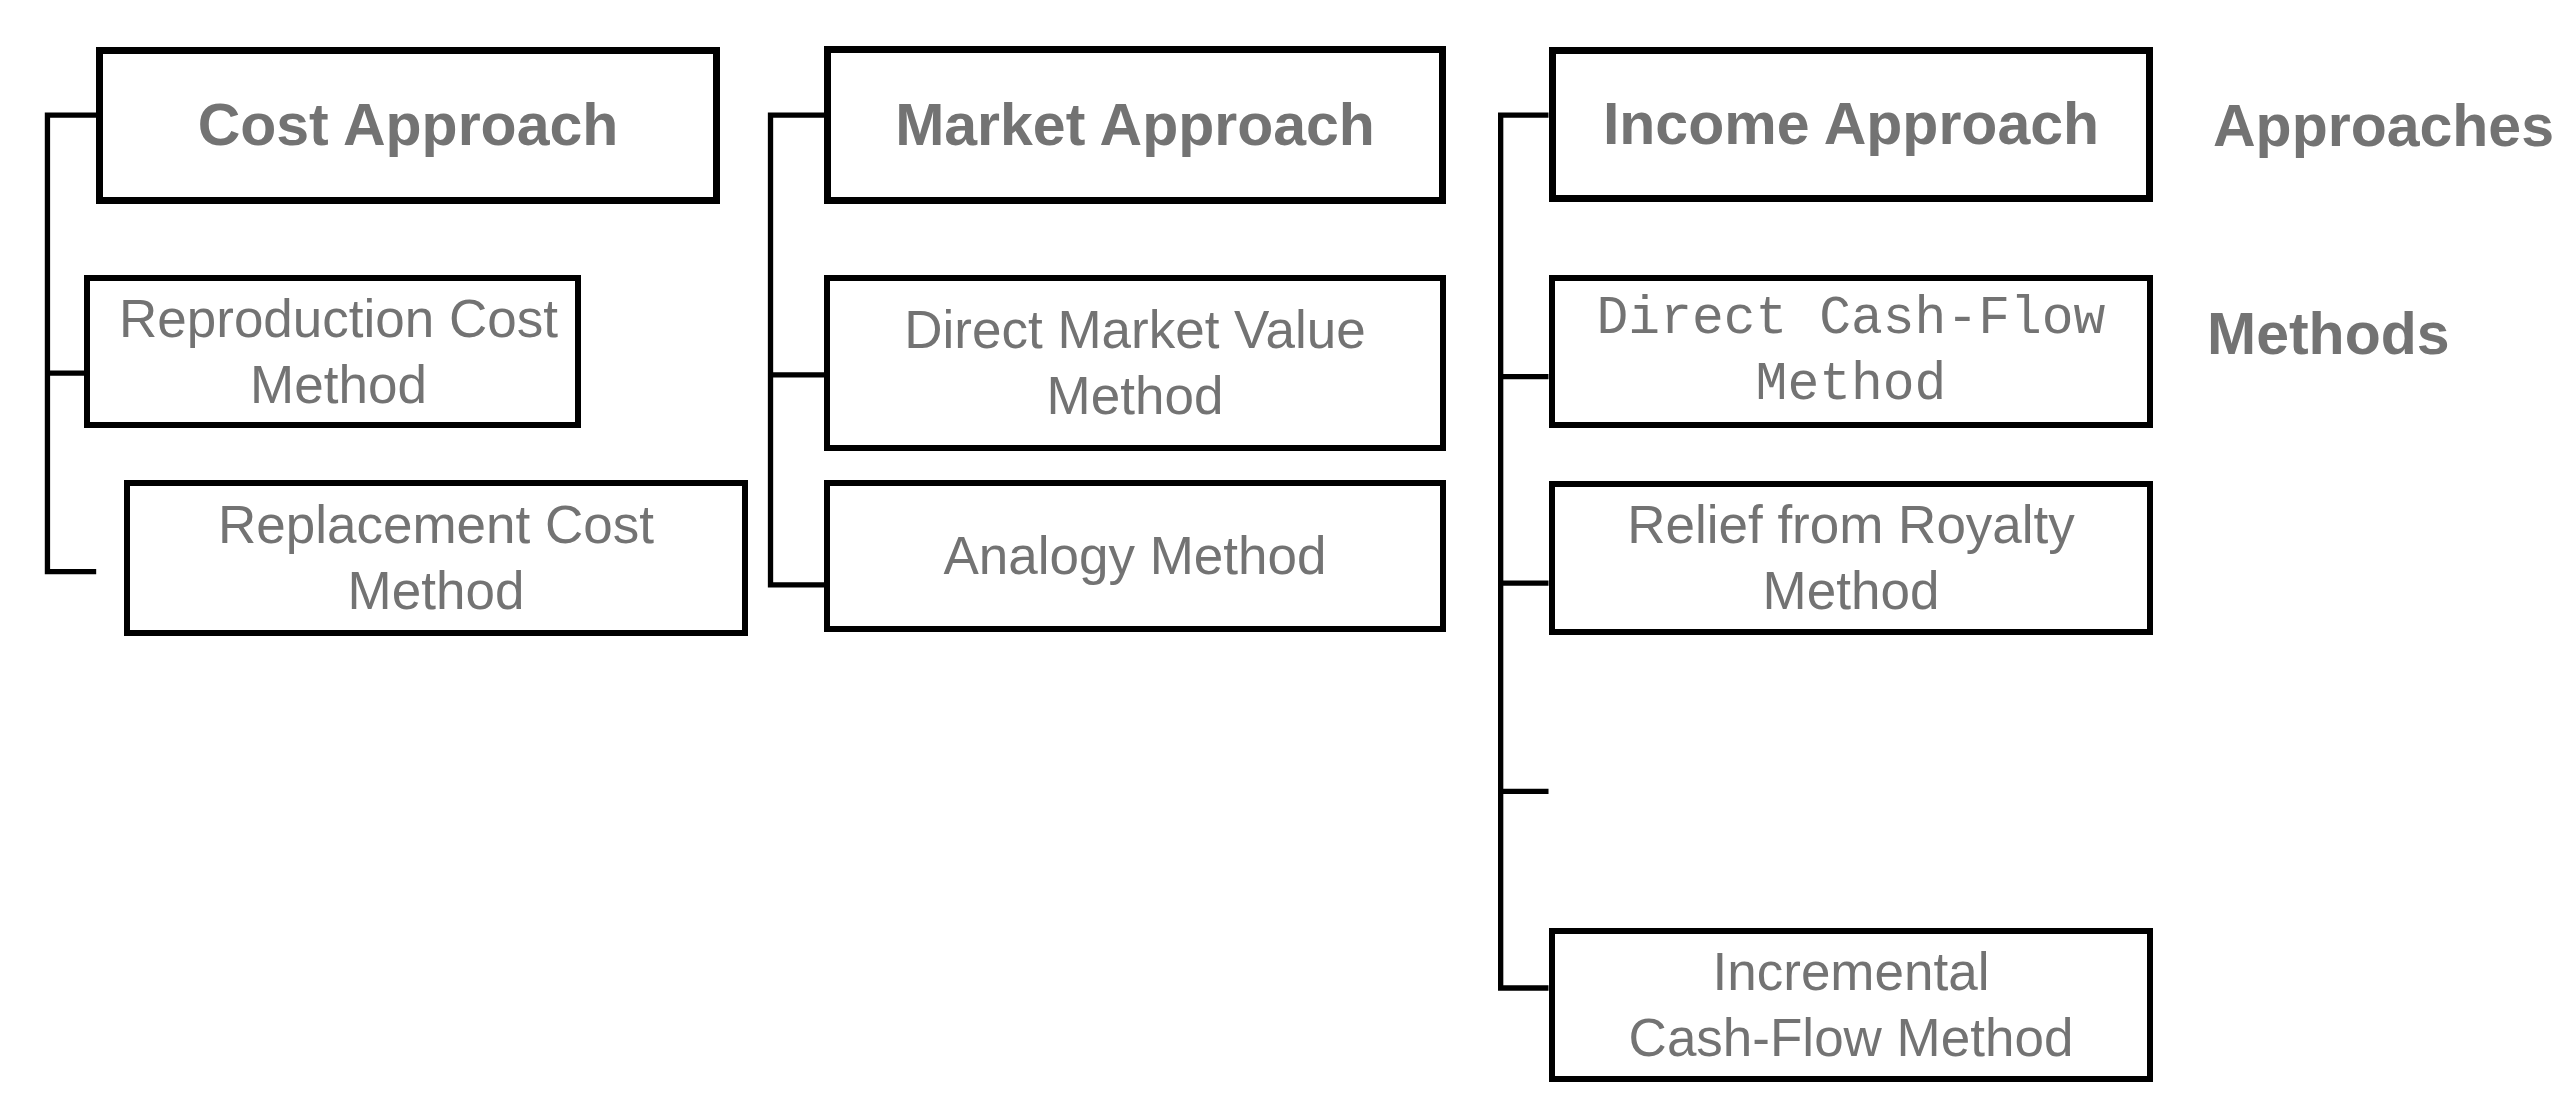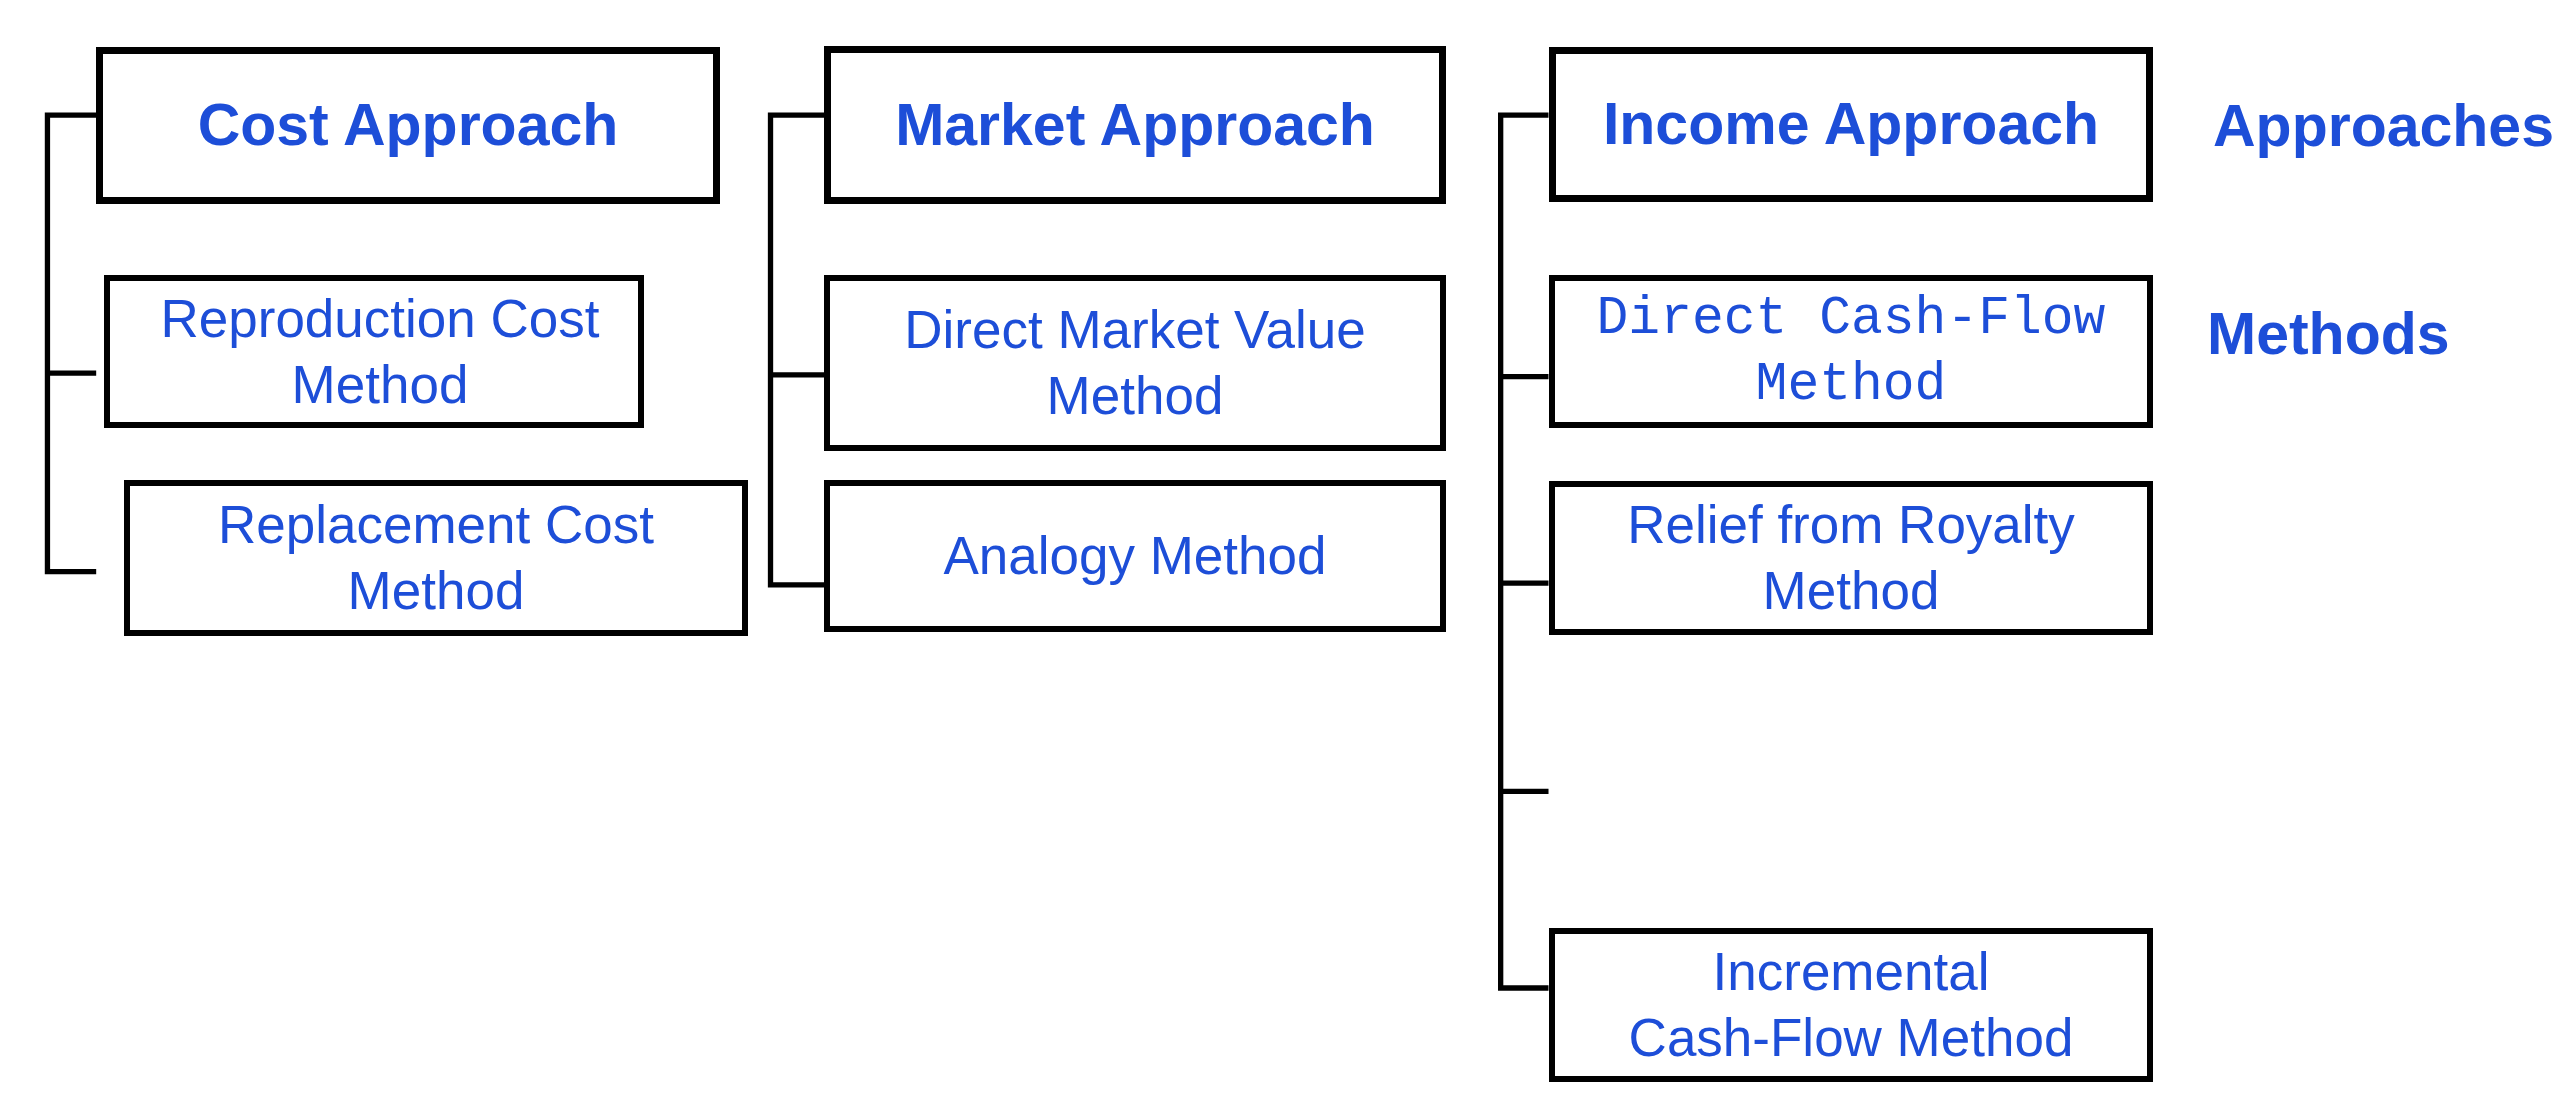--- a/index.html
+++ b/index.html
@@ -3,21 +3,21 @@
 <meta charset="utf-8">
 <title>Diagram</title>
 <style>
   html, body { margin: 0; padding: 0; background: #ffffff; }
   .canvas {
     position: relative;
     width: 2576px;
     height: 1097px;
     background: #ffffff;
     font-family: "Liberation Sans", "DejaVu Sans", sans-serif;
-    color: #1d4ed8;
+    color: #737373;
     overflow: hidden;
     border-radius: 32px;
   }
   .connectors {
     position: absolute;
     left: 0; top: 0;
     width: 2576px; height: 1097px;
   }
   .connectors path {
     fill: none;
@@ -59,21 +59,21 @@
 
   <svg class="connectors" viewBox="0 0 2906 1238">
     <path d="M 108 130 H 53 V 645 H 108 M 53 421 H 108"></path>
     <path d="M 930 130 H 869 V 660 H 930 M 869 423 H 930"></path>
     <path d="M 1747 130 H 1693 V 1115 H 1747 M 1693 425 H 1747 M 1693 658 H 1747 M 1693 893 H 1747"></path>
   </svg>
 
   <div class="box hdr" style="left:96px; top:47px; width:624px; height:157px;">
     <div>Cost Approach</div>
   </div>
-  <div class="box" style="left:104px; top:275px; width:540px; height:153px;padding-left:12px;">
+  <div class="box" style="left:84px; top:275px; width:497px; height:153px;padding-left:12px;">
     <div>Reproduction Cost</div>
     <div>Method</div>
   </div>
   <div class="box" style="left:96px; top:480px; width:624px; height:156px;margin-left:28px;">
     <div>Replacement Cost</div>
     <div>Method</div>
   </div>
 
   <div class="box hdr" style="left:824px; top:46px; width:622px; height:158px;">
     <div>Market Approach</div>

